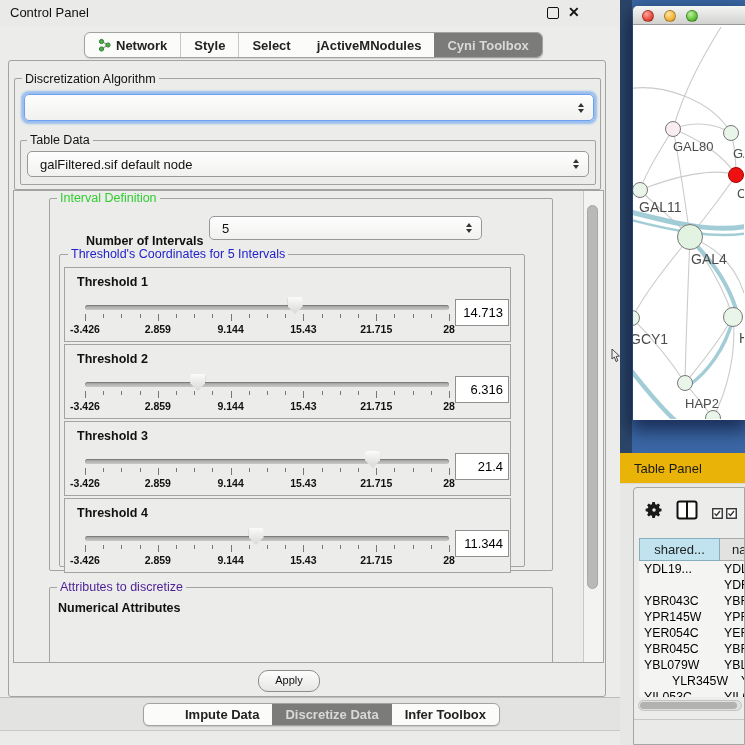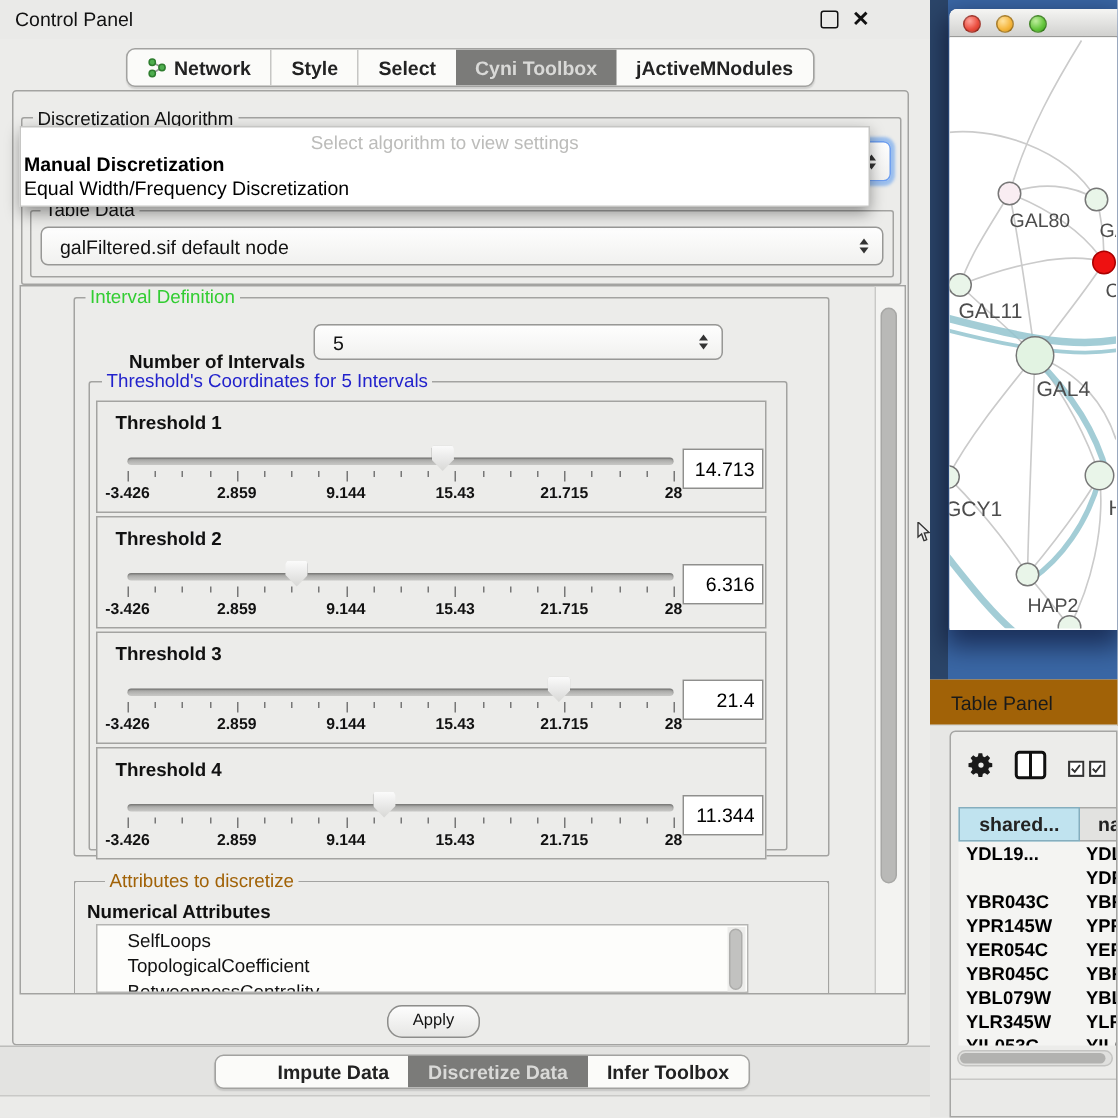--- a/index.html
+++ b/index.html
@@ -61,24 +61,24 @@
     border-radius:5px 0 0 0;box-shadow:0 8px 18px 3px rgba(0,0,25,.55);}
   .net-titlebar{position:absolute;left:0;top:0;width:100%;height:19px;border-radius:5px 0 0 0;
     background:linear-gradient(#f5f5f3,#d1d1cf);border-bottom:1px solid #9b9b99;box-sizing:border-box;}
   .light{position:absolute;top:4px;width:12px;height:12px;border-radius:50%;box-sizing:border-box;border:1px solid rgba(0,0,0,.3);}
   .light.red{background:radial-gradient(circle at 35% 30%,#ffa49c,#ea4b3c 60%,#b93527);}
   .light.yellow{background:radial-gradient(circle at 35% 30%,#ffe3a0,#f5b53b 60%,#cf9522);}
   .light.green{background:radial-gradient(circle at 35% 30%,#c0ef9f,#62c43a 60%,#3f9c22);}
   .net-canvas{position:absolute;left:0;top:19px;width:111px;height:394px;background:#fff;overflow:hidden;}
   .net-node{position:absolute;border-radius:50%;box-sizing:border-box;border:1px solid #777;}
   .net-label{position:absolute;color:#4c4c4c;white-space:nowrap;}
-  .tp-header{position:absolute;left:0;top:453px;width:125px;height:31px;background:#a16207;border-bottom:1px solid #d8d8d6;box-sizing:border-box;}
+  .tp-header{position:absolute;left:0;top:453px;width:125px;height:31px;background:#eab308;border-bottom:1px solid #d8d8d6;box-sizing:border-box;}
   .tp-title{position:absolute;left:14px;top:8px;font-size:13px;color:#1a1a1a;}
   .table-panel{position:absolute;left:13px;top:487px;width:112px;height:258px;background:#ececea;
-    border:1px solid #a6a6a4;border-radius:4px 0 0 0;box-sizing:border-box;overflow:hidden;font-weight:bold;}
+    border:1px solid #a6a6a4;border-radius:4px 0 0 0;box-sizing:border-box;overflow:hidden;}
   .tp-toolbar{position:absolute;left:0;top:0;width:100%;height:46px;}
   .tbl{position:absolute;left:5px;top:50px;width:150px;}
   .tbl-header{display:flex;height:23px;}
   .th-cell{box-sizing:border-box;font-size:13px;color:#222;display:flex;align-items:center;justify-content:center;}
   .tbl-rows{overflow:hidden;background:#f4f4f2;}
   .tbl-row{display:flex;height:16px;}
   .td-cell{box-sizing:border-box;font-size:12.3px;color:#000;white-space:nowrap;overflow:hidden;}
   .hscroll{position:absolute;left:4px;top:212px;width:104px;height:11px;background:#e0e0de;border:1px solid #c4c4c2;border-radius:6px;box-sizing:border-box;}
   .hthumb{position:absolute;left:1px;top:1px;width:97px;height:7px;border-radius:4px;background:#b2b2b0;}
   .tp-footer{position:absolute;left:0;top:231px;width:100%;height:27px;border-top:1px solid #c8c8c6;background:#eaeae8;}
@@ -106,25 +106,25 @@
           </svg>
         </span>
         <span>Network</span>
       </div>
       <div class="tab sep">
         <span>Style</span>
       </div>
       <div class="tab sep">
         <span>Select</span>
       </div>
+      <div class="tab">
+        <span>jActiveMNodules</span>
+      </div>
       <div class="tab sel">
         <span>Cyni Toolbox</span>
-      </div>
-      <div class="tab">
-        <span>jActiveMNodules</span>
       </div>
     </div>
 
   <div class="cp-content"></div>
 
   <div class="group" style="left:14px;top:78px;width:587px;height:112px;"></div>
   <span class="group-title" style="left:22px;top:73px;color:#111;">Discretization Algorithm</span>
   <div class="combo focus" style="left:24px;top:94px;width:570px;height:27px;">
     <span class="ctext"></span>
     <span class="arrows">
@@ -289,32 +289,22 @@
               <div class="tick-label" style="left: 238.4px; top: 55px;">15.43</div>
               <div class="tick-label" style="left: 311.2px; top: 55px;">21.715</div>
               <div class="tick-label" style="left: 384px; top: 55px;">28</div>
               <input type="text" class="val-input" value="11.344" style="left: 390px; top: 31px;">
             </div>
           </div>
       </div>
     </div>
 
     <div class="group" style="left:35px;top:396px;width:504px;height:120px;border-bottom:none;">
-      <span class="group-title" style="left:20px;top:-7px;color:#a16207;">Attributes to discretize</span>
+      <span class="group-title" style="left:7px;top:-7px;color:#4c1d95;">Attributes to discretize</span>
       <span class="bold-label" style="left:8px;top:13px;">Numerical Attributes</span>
-      <div class="attr-list" style="left:14px;top:28px;width:435px;height:46px;">
-        <div id="attr-items" style="padding-top:2px;">
-            <div class="attr-item">SelfLoops</div>
-            <div class="attr-item">TopologicalCoefficient</div>
-            <div class="attr-item">BetweennessCentrality</div>
-          </div>
-        <div style="position:absolute;right:1px;top:1px;width:12px;height:44px;background:#ededeb;">
-          <div style="position:absolute;left:1px;top:1px;width:9px;height:41px;background:#c2c2c0;border:1px solid #adadab;border-radius:5px;box-sizing:border-box;"></div>
-        </div>
-      </div>
     </div>
 
     <div class="vwell">
       <div class="vthumb" style="top:14px;height:384px;"></div>
     </div>
   </div>
 
   <div class="apply-btn">Apply</div>
 
   <div class="bottom-area">
@@ -325,25 +315,20 @@
         <div class="tab sel">
           <span>Discretize Data</span>
         </div>
         <div class="tab">
           <span>Infer Toolbox</span>
         </div>
       </div>
     <div class="bottom-lower"></div>
   </div>
 
-  <div class="popup">
-    <div class="popup-hint">Select algorithm to view settings</div>
-    <div class="popup-item1">Manual Discretization</div>
-    <div class="popup-item2">Equal Width/Frequency Discretization</div>
-  </div>
 </div>
 
 <div id="right-panel">
   <div class="desktop">
     <div class="desktop-strip"></div>
     <div class="net-window">
       <div class="net-titlebar">
         <span class="light red" style="left:9px;"></span>
         <span class="light yellow" style="left:31px;"></span>
         <span class="light green" style="left:53px;"></span>
@@ -458,21 +443,21 @@
           </div>
           <div class="tbl-row">
             <div class="td-cell" style="width: 81px; padding-left: 5px; line-height: 16px;">YBR045C</div>
             <div class="td-cell" style="width: 60px; padding-left: 4px; line-height: 16px;">YBR0</div>
           </div>
           <div class="tbl-row">
             <div class="td-cell" style="width: 81px; padding-left: 5px; line-height: 16px;">YBL079W</div>
             <div class="td-cell" style="width: 60px; padding-left: 4px; line-height: 16px;">YBL0</div>
           </div>
           <div class="tbl-row">
-            <div class="td-cell" style="width: 81px; padding-left: 5px; line-height: 16px;">YLR345W</div>
+            <div class="td-cell" style="width: 81px; padding-left: 5px; line-height: 16px; margin-left: 28px;">YLR345W</div>
             <div class="td-cell" style="width: 60px; padding-left: 4px; line-height: 16px;">YLR3</div>
           </div>
           <div class="tbl-row">
             <div class="td-cell" style="width: 81px; padding-left: 5px; line-height: 16px;">YIL053C</div>
             <div class="td-cell" style="width: 60px; padding-left: 4px; line-height: 16px;">YIL0</div>
           </div>
         </div>
     </div>
     <div class="hscroll">
         <div class="hthumb"></div>

